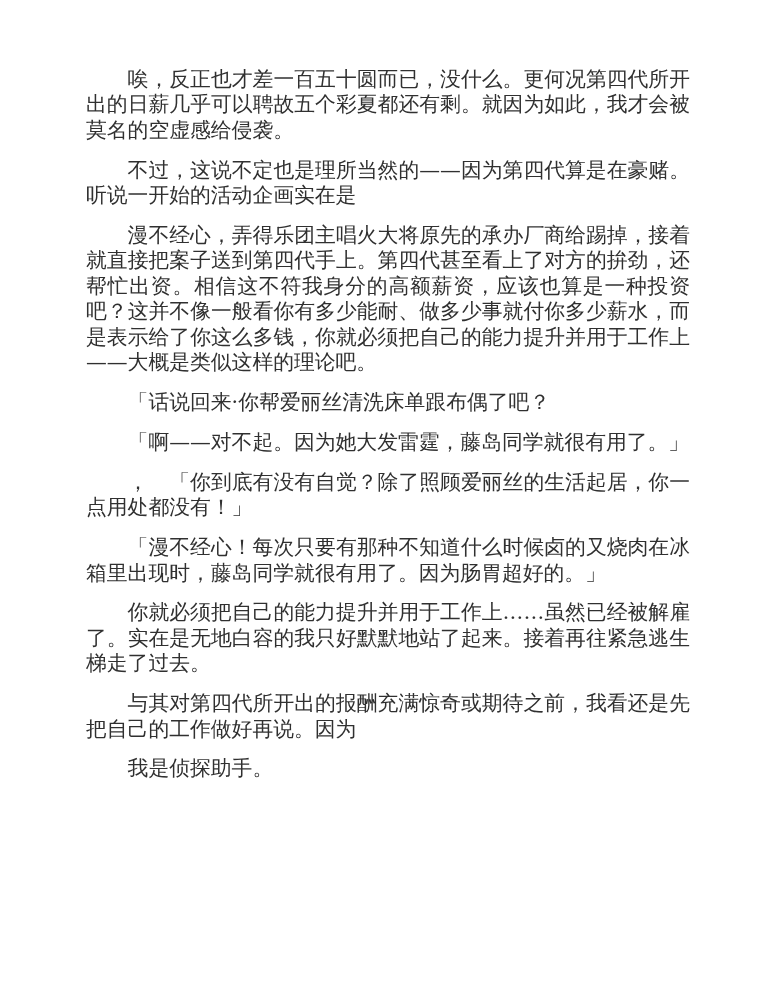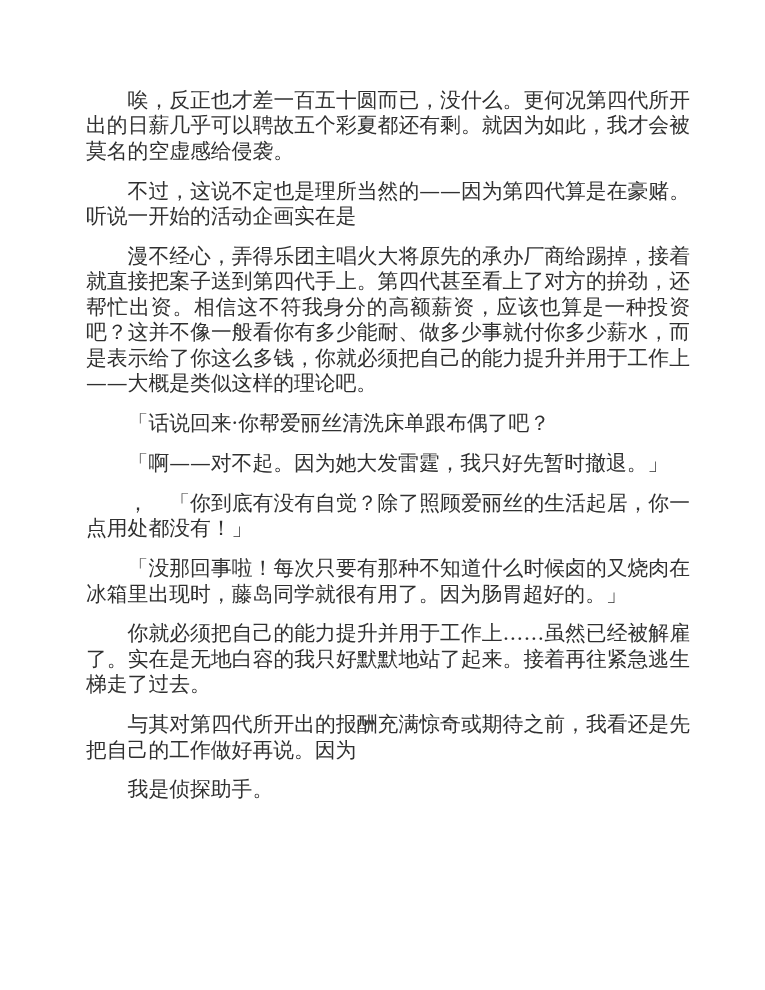--- a/index.html
+++ b/index.html
@@ -11,39 +11,39 @@
     width: 765px;
     height: 990px;
     overflow: hidden;
     font-family: "DejaVu Serif", "Liberation Serif", serif;
   }
   .page {
     box-sizing: border-box;
     width: 765px;
     height: 715px;
     background: #ffffff;
-    padding: 88px 75px 0 86px;
+    padding: 67px 75px 0 86px;
   }
   .page p {
     margin: 0 0 14.5px 0;
     font-size: 20.8px;
     line-height: 25.4px;
     color: #303030;
     text-align: justify;
     text-indent: 2em;
     word-break: break-all;
   }
 </style>
 </head>
 <body>
 
 <div class="page">
   <p>唉，反正也才差一百五十圆而已，没什么。更何况第四代所开出的日薪几乎可以聘故五个彩夏都还有剩。就因为如此，我才会被莫名的空虚感给侵袭。</p>
   <p>不过，这说不定也是理所当然的——因为第四代算是在豪赌。听说一开始的活动企画实在是</p>
   <p>漫不经心，弄得乐团主唱火大将原先的承办厂商给踢掉，接着就直接把案子送到第四代手上。第四代甚至看上了对方的拚劲，还帮忙出资。相信这不符我身分的高额薪资，应该也算是一种投资吧？这并不像一般看你有多少能耐、做多少事就付你多少薪水，而是表示给了你这么多钱，你就必须把自己的能力提升并用于工作上——大概是类似这样的理论吧。</p>
   <p>「话说回来·你帮爱丽丝清洗床单跟布偶了吧？</p>
-  <p>「啊——对不起。因为她大发雷霆，我只好先暂时撤退。」</p>
+  <p>「啊——对不起。因为她大发雷霆，藤岛同学就很有用了。」</p>
   <p>，　「你到底有没有自觉？除了照顾爱丽丝的生活起居，你一点用处都没有！」</p>
-  <p>「没那回事啦！每次只要有那种不知道什么时候卤的又烧肉在冰箱里出现时，藤岛同学就很有用了。因为肠胃超好的。」</p>
+  <p>「漫不经心！每次只要有那种不知道什么时候卤的又烧肉在冰箱里出现时，藤岛同学就很有用了。因为肠胃超好的。」</p>
   <p>你就必须把自己的能力提升并用于工作上……虽然已经被解雇了。实在是无地白容的我只好默默地站了起来。接着再往紧急逃生梯走了过去。</p>
   <p>与其对第四代所开出的报酬充满惊奇或期待之前，我看还是先把自己的工作做好再说。因为</p>
   <p>我是侦探助手。</p>
 </div>
 
 </body></html>

